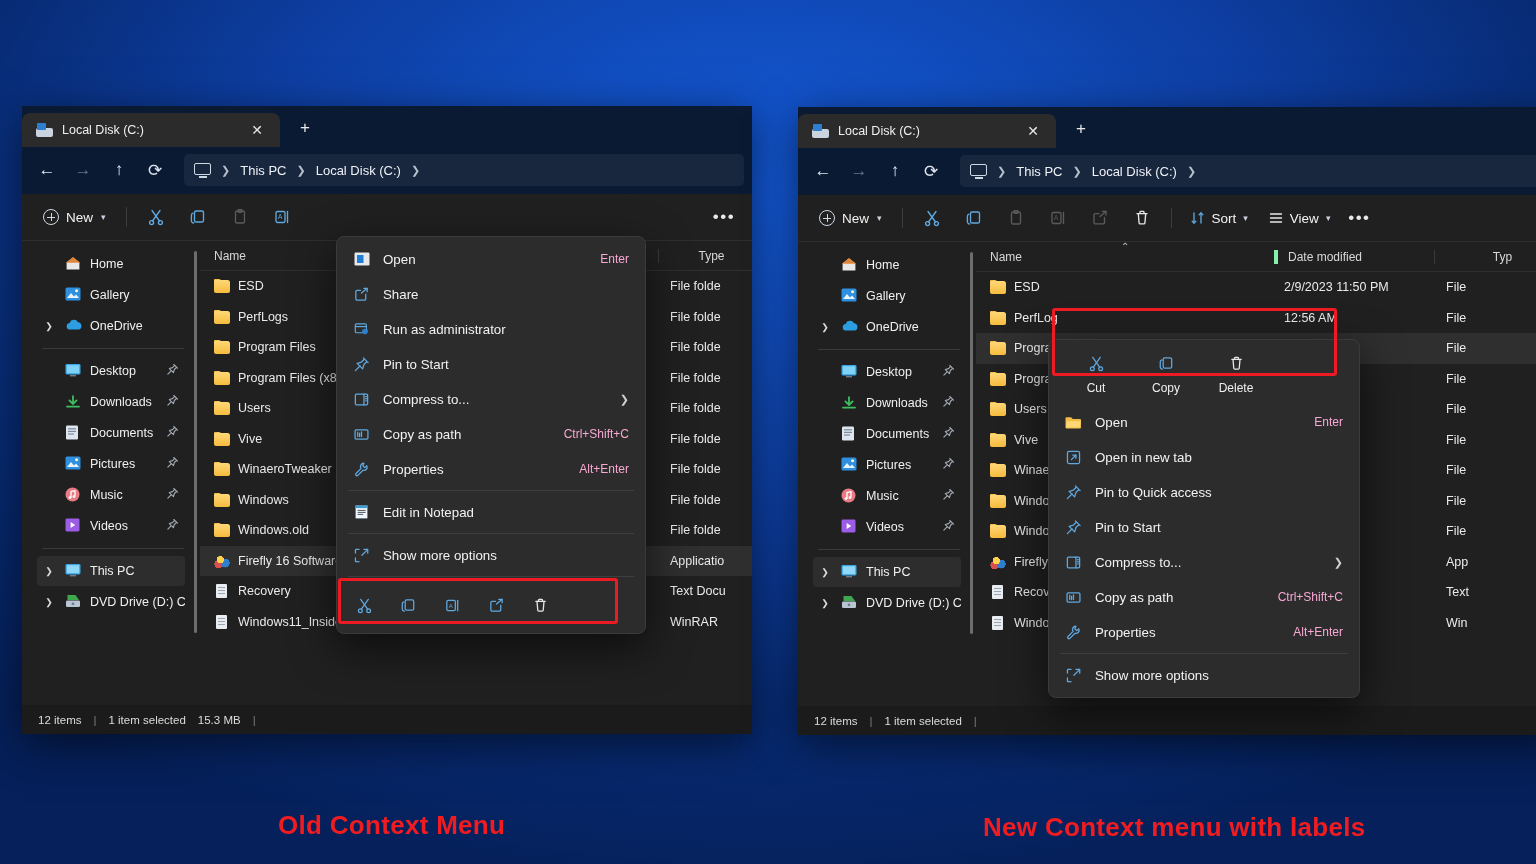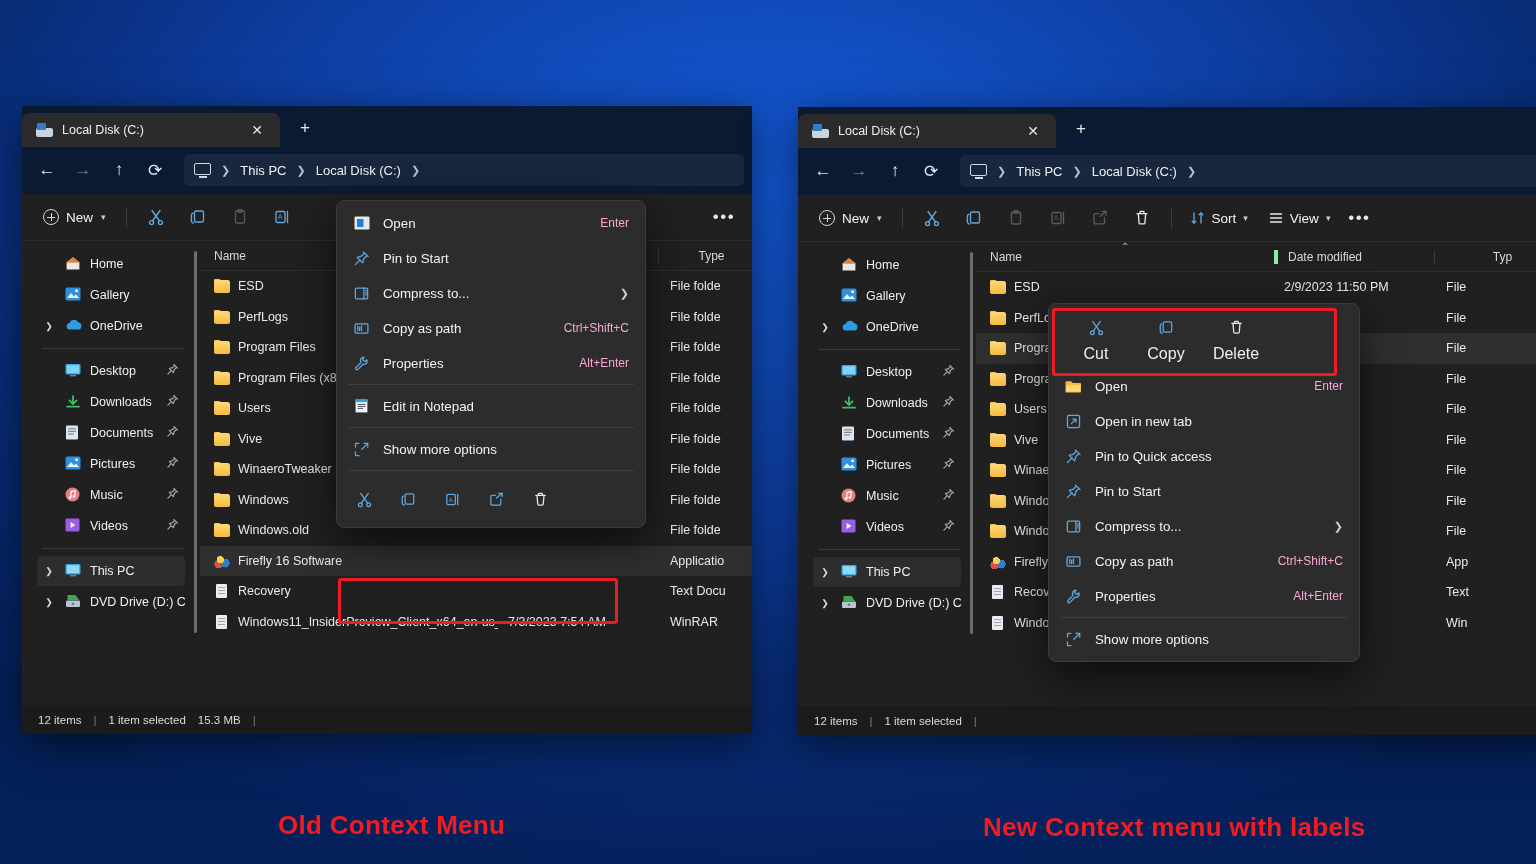--- a/index.html
+++ b/index.html
@@ -203,21 +203,21 @@
   .statusbar {
     height: 29px; background: #1b1b1b; display: flex; align-items: center;
     padding-left: 16px; font-size: 11.5px; color: #dcdcdc; gap: 12px;
   }
   .st-sep { color: #7d7d7d; }
 
   
   .ctxmenu {
     position: absolute; background: #2c2c2c; border: 1px solid #3b3b3b;
     border-radius: 8px; box-shadow: 0 14px 44px rgba(0,0,0,.62);
-    padding: 4px 0; z-index: 40;
+    padding: 4px 0; z-index: 40; margin-top: 36px;
   }
   .ctx-left  { left: 336px; top: 200px; width: 310px; }
   .ctx-right { left: 1048px; top: 303px; width: 312px; }
   .ctx-item {
     height: 34px; display: flex; align-items: center;
     margin: 1px 4px; padding: 0 12px 0 11px; border-radius: 5px;
     font-size: 13.3px; color: #f2f2f2; gap: 12px;
   }
   .ctx-ico { width: 19px; flex: 0 0 19px; height: 17px; display:flex; align-items:center; justify-content:center;}
   .ctx-lbl { flex: 1; white-space: nowrap; }
@@ -236,21 +236,21 @@
   }
   
   .ctx-strip-lbl {
     display: flex; align-items: flex-start; height: 60px;
     padding: 8px 8px 0 16px; gap: 8px;
   }
   .strip-btn-lbl {
     width: 62px; display: flex; flex-direction: column;
     align-items: center; gap: 5px; padding-top: 3px; border-radius: 5px;
   }
-  .strip-btn-lbl .sl-txt { font-size: 16px; color: #efefef; }
+  .strip-btn-lbl .sl-txt { font-size: 12px; color: #efefef; }
 
   
   .redbox {
     position: absolute; border: 3px solid #ed1c24; border-radius: 3px;
     z-index: 60; pointer-events: none;
   }
   .red-left  { left: 338px;  top: 578px; width: 280px; height: 46px; }
   .red-right { left: 1052px; top: 308px; width: 285px; height: 68px; }
 
   
@@ -1007,20 +1007,42 @@
 <div class="ctxmenu ctx-left" id="ctx-left">
     <div class="ctx-item">
       <span class="ctx-ico">
         <svg width="16" height="14" viewBox="0 0 16 14">
           <rect x=".5" y=".5" width="15" height="13" rx="1.2" fill="#e8e8e8"></rect>
           <rect x="3" y="3" width="6.5" height="8" fill="#1f7fd6"></rect>
         </svg>
       </span>
       <span class="ctx-lbl">Open</span>
       <span class="ctx-acc">Enter</span>
+
+    </div>
+    <div class="ctx-item">
+      <span class="ctx-ico">
+        <svg class="stroke-ico" width="17" height="17" viewBox="0 0 18 18">
+          <path d="M13.5 8.5 v5 a1.4 1.4 0 0 1-1.4 1.4 H4.4 A1.4 1.4 0 0 1 3 13.5 V6 a1.4 1.4 0 0 1 1.4-1.4 H8"></path>
+          <path d="M9 7.5 L15 2.5"></path>
+          <path d="M11.4 2.5 H15 V6"></path>
+        </svg>
+      </span>
+      <span class="ctx-lbl">Share</span>
+
+    </div>
+    <div class="ctx-item">
+      <span class="ctx-ico">
+        <svg width="17" height="16" viewBox="0 0 18 18">
+          <rect x="2" y="3.2" width="12.5" height="10" rx="1.5" fill="none" stroke="#5fa8e0" stroke-width="1.35"></rect>
+          <path d="M2 6.3 h12.5" stroke="#5fa8e0" stroke-width="1.35"></path>
+          <path d="M13 8.8 l3.2 1.1 v2.3 c0 1.5-1.6 2.6-3.2 3.1 -1.6-.5-3.2-1.6-3.2-3.1 V9.9 Z" fill="#2f7fd0"></path>
+        </svg>
+      </span>
+      <span class="ctx-lbl">Run as administrator</span>
 
     </div>
     <div class="ctx-item">
       <span class="ctx-ico">
         <svg class="stroke-ico" width="17" height="17" viewBox="0 0 18 18">
           <path d="M11 2 L16 7 M12.2 3.2 L9 6.4 L4.4 7.8 L10.2 13.6 L11.6 9 L14.8 5.8 M7.6 10.4 L2.5 15.5"></path>
         </svg>
       </span>
       <span class="ctx-lbl">Pin to Start</span>
 

